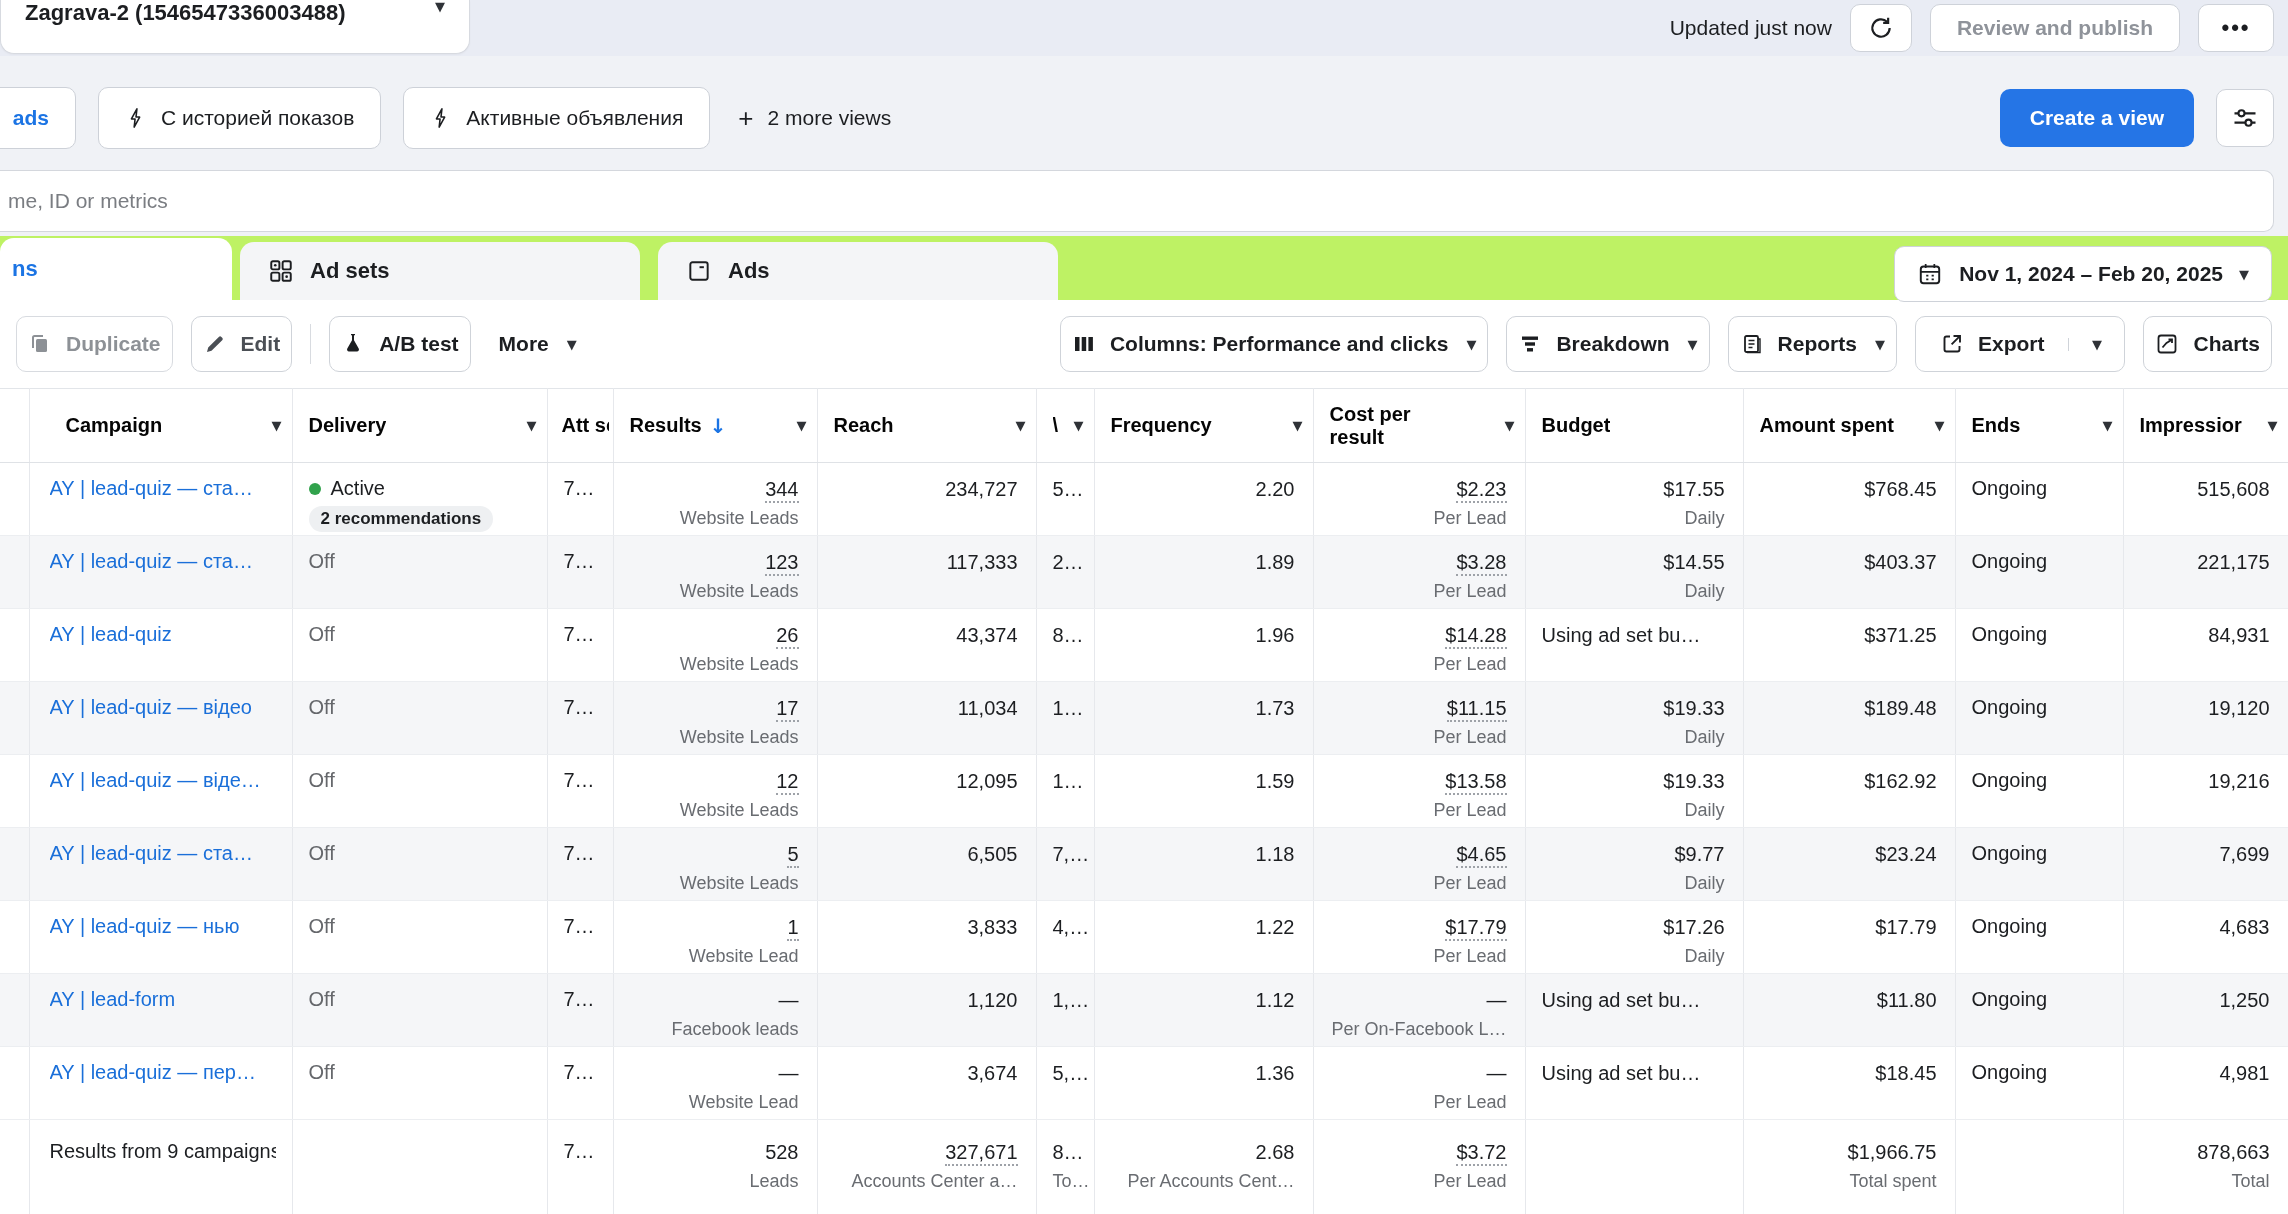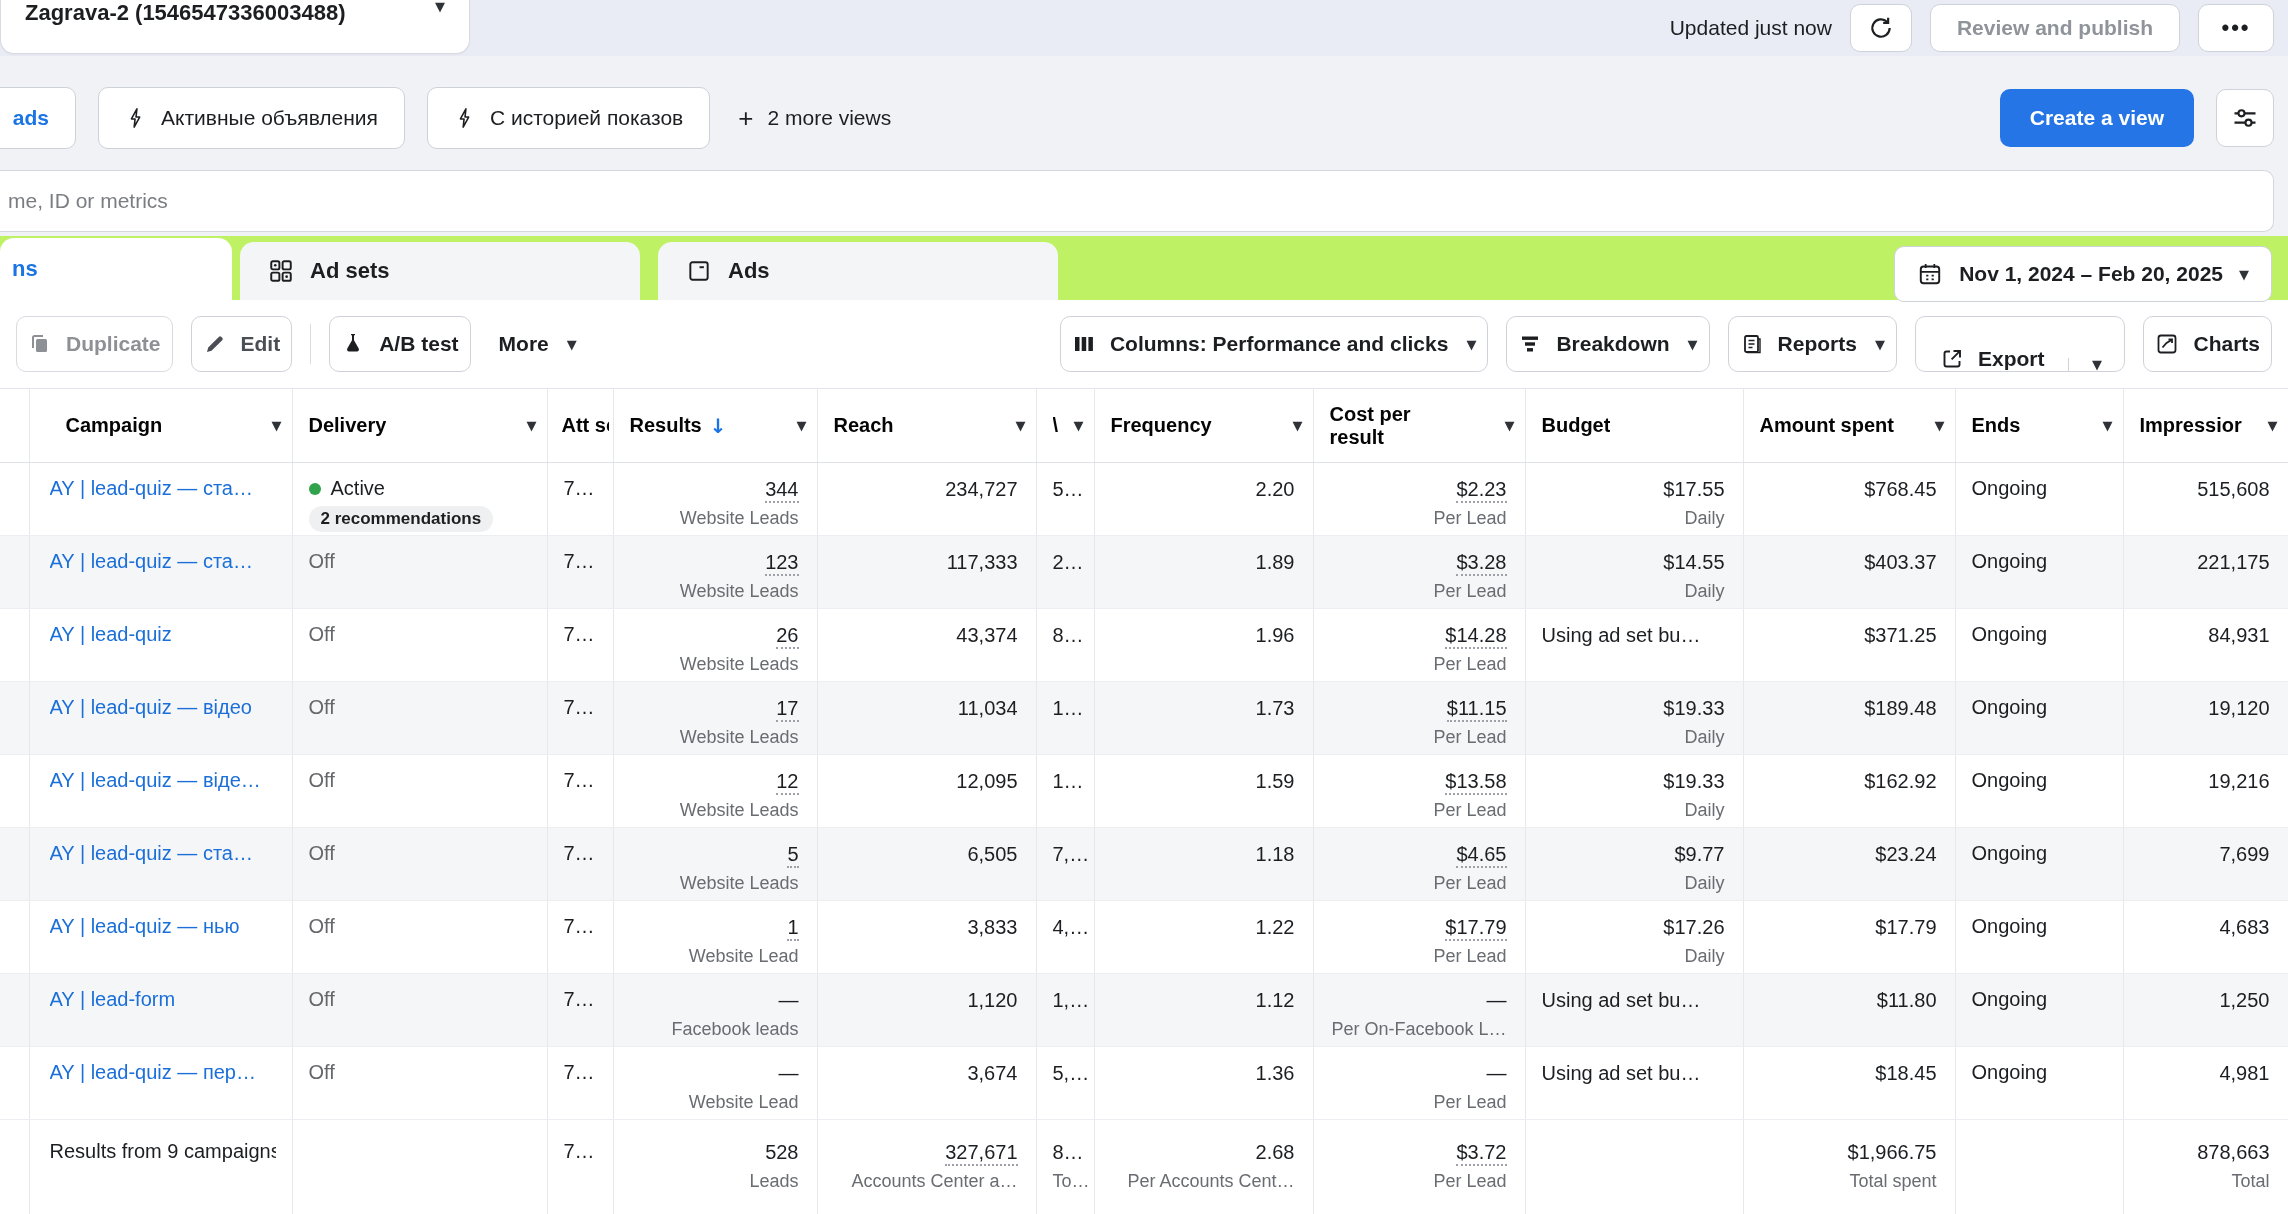--- a/index.html
+++ b/index.html
@@ -56,21 +56,21 @@
   
   .toolbar { height:88px; background:#fff; display:flex; align-items:center; gap:18px; padding:0 16px; }
   .t-btn { height:56px; border:1px solid #cfd3d9; border-radius:10px; background:#fff;
     display:flex; align-items:center; gap:14px; padding:0 11px; font-size:21px; font-weight:600; color:#1c1e21; white-space:nowrap; }
   .t-btn .caret { margin-left:4px; }
   .t-muted { color:#8d9196; border-color:#d8dbe0; }
   .t-dim { color:#4b4f55; }
   .t-plain { border:none; padding:0 10px; }
   .t-divider { width:1px; height:40px; background:#d8dbe0; }
   .toolbar-right { margin-left:auto; display:flex; align-items:center; gap:18px; }
-  .split { display:flex; align-items:flex-end; border:1px solid #cfd3d9; border-radius:10px; background:#fff; height:56px; }
+  .split { display:flex; align-items:center; border:1px solid #cfd3d9; border-radius:10px; background:#fff; height:56px; }
   .split .split-main { display:flex; align-items:center; gap:14px; padding:0 24px; font-size:21px; font-weight:600; }
   .split .split-caret { width:56px; border-left:1px solid #cfd3d9; display:flex; align-items:center; justify-content:center; }
 
   
   table { width:2288px; border-collapse:collapse; table-layout:fixed; }
   th, td { border-right:1px solid #e6e8ec; overflow:hidden; }
   thead th { height:74px; border-top:1px solid #e2e5e9; border-bottom:1px solid #dfe2e6;
     font-size:20px; font-weight:700; text-align:left; vertical-align:middle; padding:0 10px 0 16px; color:#050505; }
   thead th .hwrap { display:flex; align-items:center; justify-content:space-between; gap:6px; }
   thead th .hlab { white-space:nowrap; overflow:hidden; }
@@ -131,29 +131,29 @@
   <div class="views-row">
     <div class="pill pill-active">
       <span>ads</span>
     </div>
     <div class="pill">
       <span>
           <svg class="ic" width="22" height="22" viewBox="0 0 24 24">
             <path d="M13 2 7 13h4l-1 9 6-11h-4l1-9z" fill="none" stroke="#1c1e21" stroke-width="1.7" stroke-linejoin="round"></path>
           </svg>
         </span>
-      <span>Активные объявления</span>
+      <span>С историей показов</span>
     </div>
     <div class="pill">
       <span>
           <svg class="ic" width="22" height="22" viewBox="0 0 24 24">
             <path d="M13 2 7 13h4l-1 9 6-11h-4l1-9z" fill="none" stroke="#1c1e21" stroke-width="1.7" stroke-linejoin="round"></path>
           </svg>
         </span>
-      <span>С историей показов</span>
+      <span>Активные объявления</span>
     </div>
     <div class="more-views">
       <span class="plus-glyph">+</span>
       <span>2 more views</span>
     </div>
     <div class="create-view">
       <span>Create a view</span>
     </div>
     <div class="filters-btn">
       <span>

